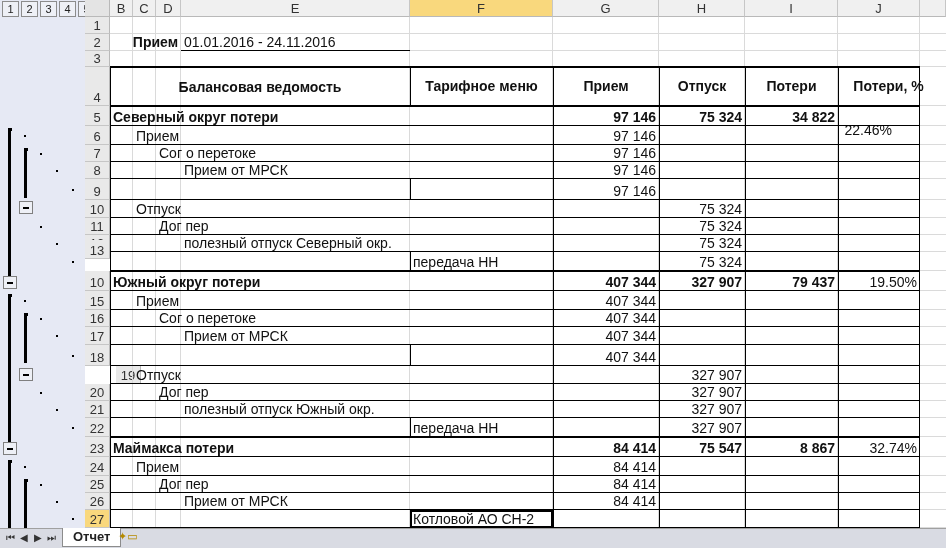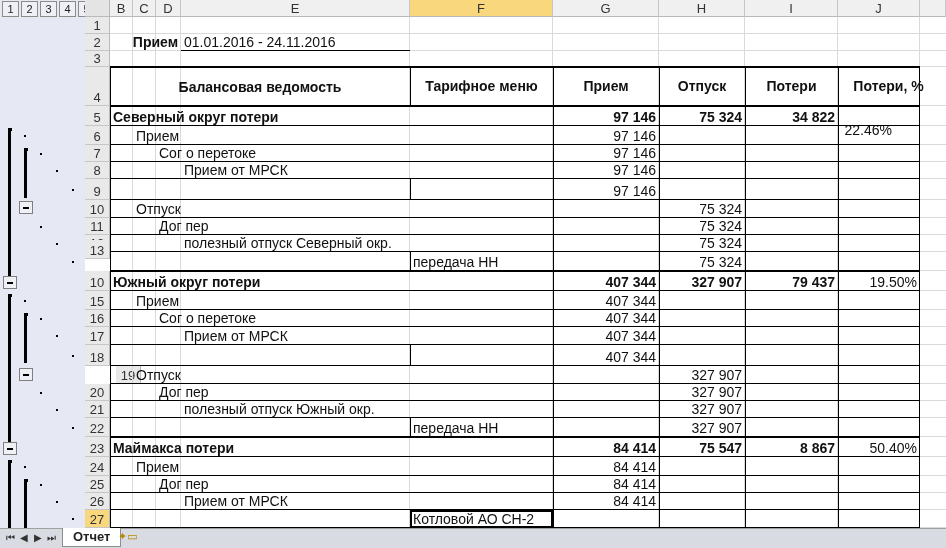--- a/index.html
+++ b/index.html
@@ -308,21 +308,21 @@
     <div class="bl" style="left: 553px; top: 418px; width: 1px; height: 19px;"></div>
     <div class="bl" style="left: 659px; top: 418px; width: 1px; height: 19px;"></div>
     <div class="bl" style="left: 745px; top: 418px; width: 1px; height: 19px;"></div>
     <div class="bl" style="left: 838px; top: 418px; width: 1px; height: 19px;"></div>
     <div class="bl" style="left: 919px; top: 418px; width: 1px; height: 19px;"></div>
     <div class="bl" style="left: 410px; top: 418px; width: 1px; height: 19px;"></div>
     <div class="cell b" style="left: 110px; width: 300px; top: 437px; height: 20px;">Маймакса потери</div>
     <div class="cell b r" style="left: 553px; width: 106px; top: 437px; height: 20px;">84 414</div>
     <div class="cell b r" style="left: 659px; width: 86px; top: 437px; height: 20px;">75 547</div>
     <div class="cell b r" style="left: 745px; width: 93px; top: 437px; height: 20px;">8 867</div>
-    <div class="cell r" style="left: 838px; width: 82px; top: 437px; height: 20px;">50.40%</div>
+    <div class="cell r" style="left: 838px; width: 82px; top: 437px; height: 20px;">32.74%</div>
     <div class="bl" style="left: 110px; top: 456px; width: 809px; height: 1px;"></div>
     <div class="bl" style="left: 110px; top: 437px; width: 1px; height: 20px;"></div>
     <div class="bl" style="left: 553px; top: 437px; width: 1px; height: 20px;"></div>
     <div class="bl" style="left: 659px; top: 437px; width: 1px; height: 20px;"></div>
     <div class="bl" style="left: 745px; top: 437px; width: 1px; height: 20px;"></div>
     <div class="bl" style="left: 838px; top: 437px; width: 1px; height: 20px;"></div>
     <div class="bl" style="left: 919px; top: 437px; width: 1px; height: 20px;"></div>
     <div class="bl" style="left: 110px; top: 437px; width: 809px; height: 1px;"></div>
     <div class="cell " style="left: 133px; width: 277px; top: 457px; height: 19px;">Прием</div>
     <div class="cell  r" style="left: 553px; width: 106px; top: 457px; height: 19px;">84 414</div>

